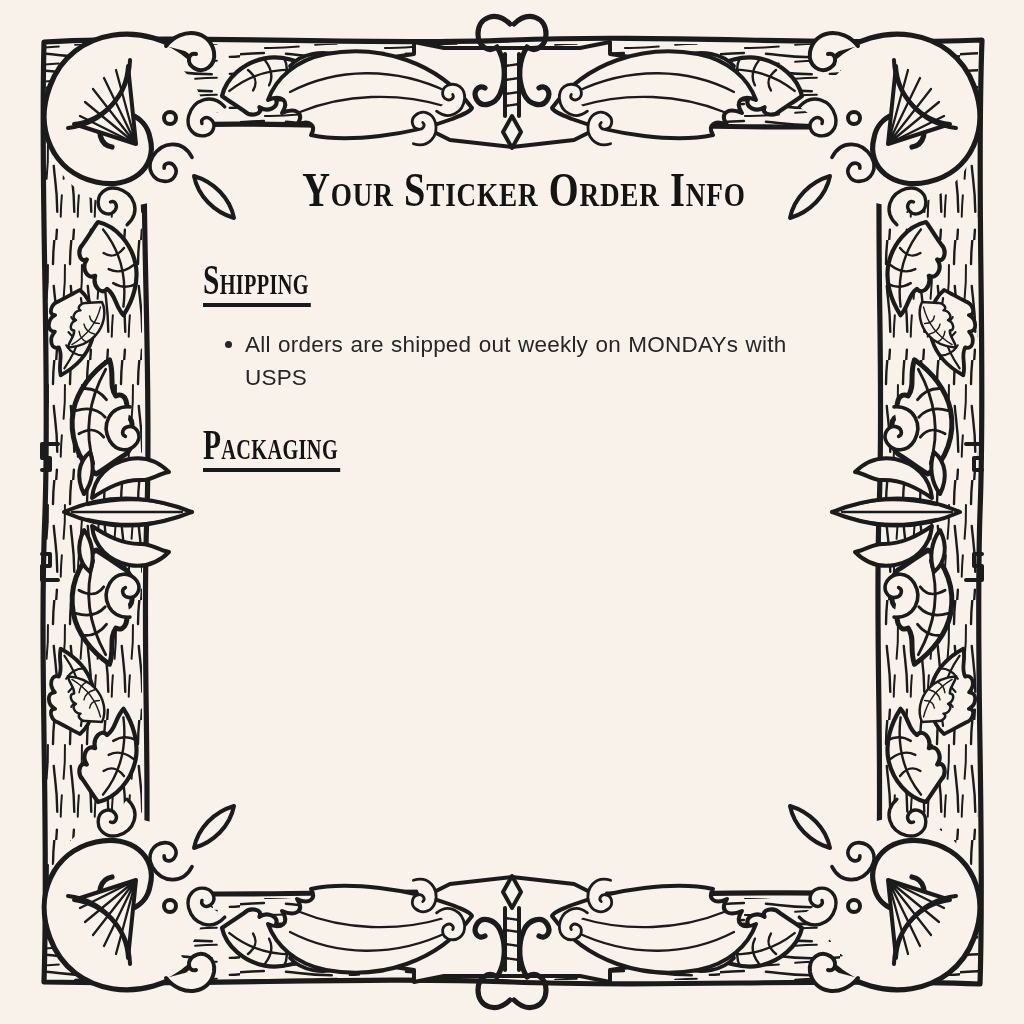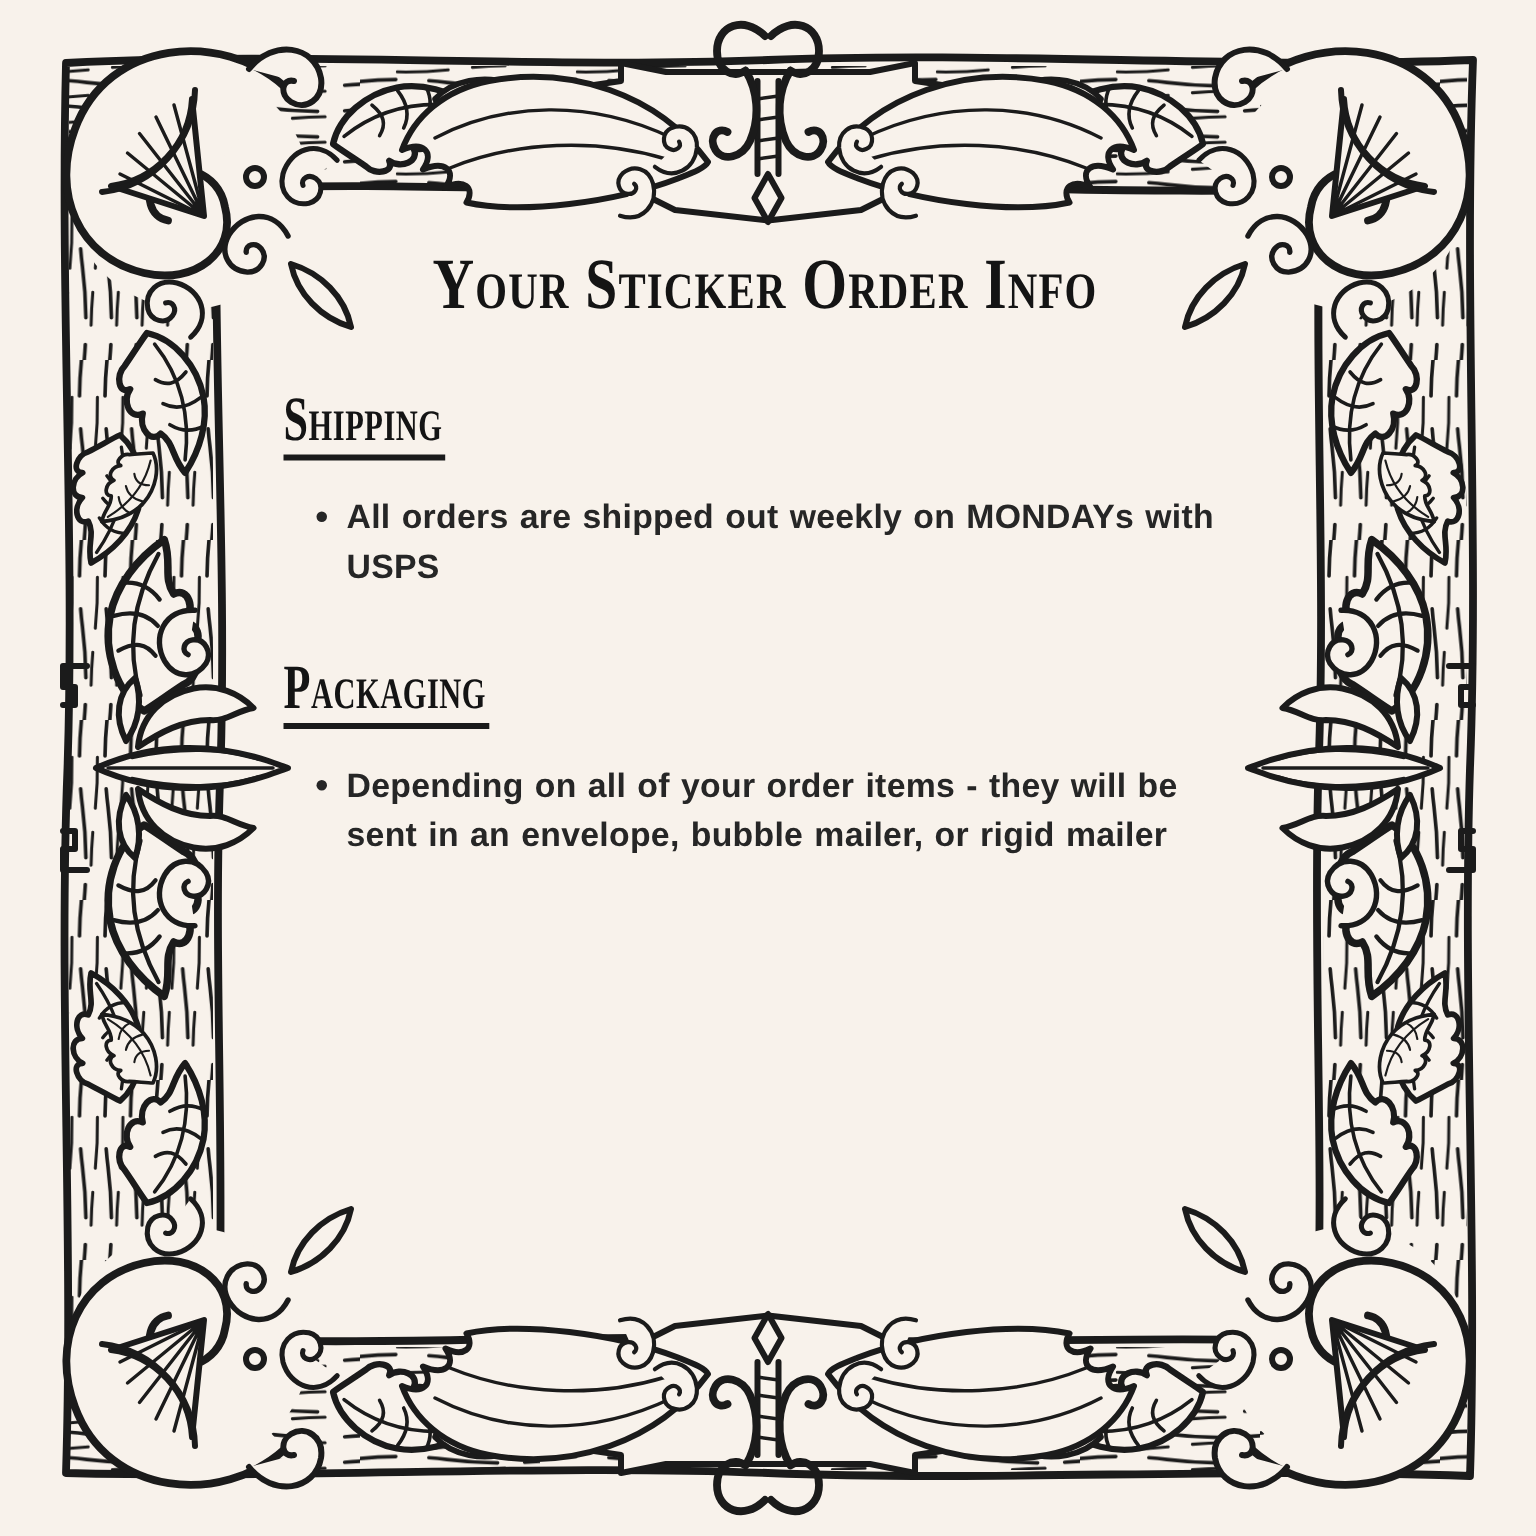--- a/index.html
+++ b/index.html
@@ -10,38 +10,38 @@
     color:#232323;
   }
   svg.frame { position:absolute; left:0; top:0; width:1024px; height:1024px; }
 
   
   .frame .blob  { fill:#f8f2eb; stroke:#1b1b1b; stroke-width:4;   stroke-linejoin:round; stroke-linecap:round; }
   .frame .line  { fill:none;    stroke:#1b1b1b; stroke-width:4;   stroke-linejoin:round; stroke-linecap:round; }
   .frame .thick { stroke-width:5.2; }
   .frame .vein  { fill:none;    stroke:#1b1b1b; stroke-width:2.3; stroke-linecap:round; }
 
-  .content { position:absolute; left:189px; top:162px; width:642px; }
+  .content { position:absolute; left:203px; top:162px; width:642px; }
 
   h1.title {
     margin:0; text-align:center; white-space:nowrap;
     font-family:"Liberation Serif", serif; font-variant:small-caps;
     font-weight:700; font-size:48px; letter-spacing:1px; color:#141414;
     transform:scaleX(0.8); transform-origin:50% 50%;
   }
   h2.sec {
     display:inline-block; margin:0;
     font-family:"Liberation Serif", serif; font-variant:small-caps;
     font-weight:700; font-size:42px; letter-spacing:0.5px; color:#141414;
     border-bottom:4px solid #1a1a1a; padding:0 3px 2px 0; line-height:1.0;
     transform:scaleX(0.7); transform-origin:0 50%;
   }
   section.sec1 { margin-top:42px; }
-  section.sec2 { margin-top:44px; }
-  ul.blist { list-style:none; margin:21px 0 0 0; padding:0;font-weight:bold; }
+  section.sec2 { margin-top:30px; }
+  ul.blist { list-style:none; margin:21px 0 0 0; padding:0; }
   ul.blist li { position:relative; padding-left:42px; width:600px; }
   ul.blist li + li { margin-top:33px; }
   ul.blist p {
     margin:0; font-size:22.5px; line-height:33px; letter-spacing:0.2px;
     word-spacing:1px; color:#262626;
   }
   span.dot {
     position:absolute; left:22px; top:13px; width:7px; height:7px;
     border-radius:50%; background:#262626;
   }
@@ -172,20 +172,16 @@
         <li>
           <span class="dot"></span>
           <p>All orders are shipped out weekly on MONDAYs with USPS</p>
         </li>
       </ul>
     </section>
 
     <section class="sec2">
       <h2 class="sec">Packaging</h2>
       <ul class="blist">
-        <li>
-          <span class="dot"></span>
-          <p>Depending on all of your order items - they will be sent in an envelope, bubble mailer, or rigid mailer</p>
-        </li>
       </ul>
     </section>
   </main>
 </div>
 
 </body></html>

